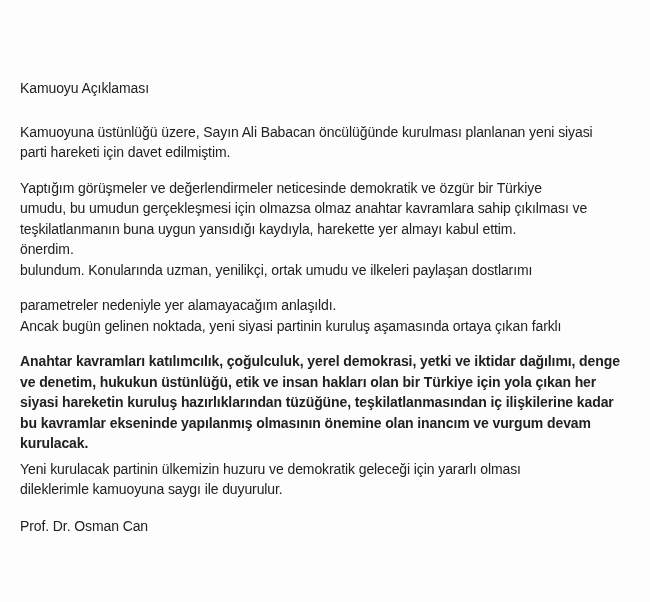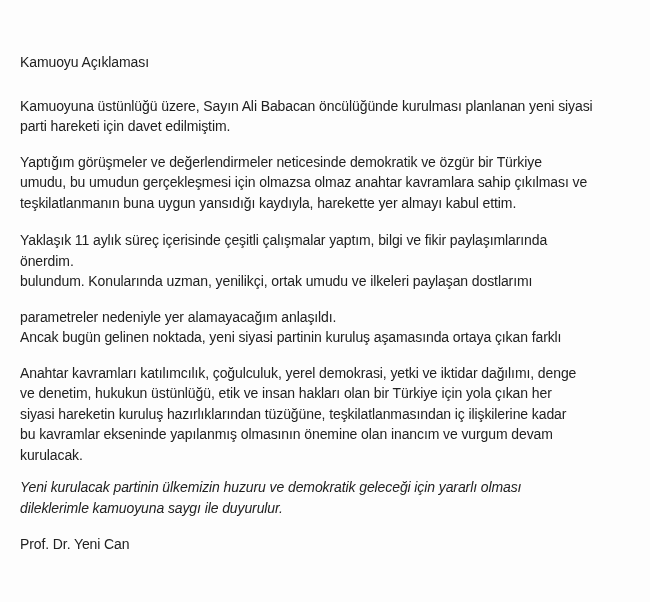--- a/index.html
+++ b/index.html
@@ -10,40 +10,40 @@
   .page {
     position: relative;
     width: 650px;
     height: 602px;
     background: #fdfdfd;
     overflow: hidden;
     font-family: "Liberation Sans", "DejaVu Sans", sans-serif;
     color: #212121;
   }
   .doc {
-    padding: 52px 18px 0 20px;
+    padding: 78px 18px 0 20px;
     font-size: 14px;
     line-height: 20.5px;
     letter-spacing: -0.1px;
   }
   .doc-title {
     margin: 0 0 23px 0;
     font-size: 14px;
     font-weight: normal;
   }
   .para {
     margin: 0;
   }
   .para .line {
     white-space: nowrap;
   }
   .m15 { margin-bottom: 15px; }
-  .m17 { margin-bottom: 17px; }
-  .m12 { margin-bottom: 12px; }
-  .m16 { margin-bottom: 16px; font-style: italic; }
+  .m17 { }
+  .m12 { margin-bottom: 5px; font-weight: bold; }
+  .m16 { margin-bottom: 16px; }
   .signature {
     margin: 0;
     white-space: nowrap;
   }
 </style>
 </head>
 <body>
 
 <div class="page">
   <div class="doc">
@@ -55,21 +55,20 @@
       <div class="line">parti hareketi için davet edilmiştim.</div>
     </div>
 
     <div class="para m17">
       <div class="line">Yaptığım görüşmeler ve değerlendirmeler neticesinde demokratik ve özgür bir Türkiye</div>
       <div class="line">umudu, bu umudun gerçekleşmesi için olmazsa olmaz anahtar kavramlara sahip çıkılması ve</div>
       <div class="line">teşkilatlanmanın buna uygun yansıdığı kaydıyla, harekette yer almayı kabul ettim.</div>
     </div>
 
     <div class="para m15">
-      <div class="line">Yaklaşık 11 aylık süreç içerisinde çeşitli çalışmalar yaptım, bilgi ve fikir paylaşımlarında</div>
       <div class="line">önerdim.</div>
       <div class="line">bulundum. Konularında uzman, yenilikçi, ortak umudu ve ilkeleri paylaşan dostlarımı</div>
     </div>
 
     <div class="para m15">
       <div class="line">parametreler nedeniyle yer alamayacağım anlaşıldı.</div>
       <div class="line">Ancak bugün gelinen noktada, yeni siyasi partinin kuruluş aşamasında ortaya çıkan farklı</div>
     </div>
 
     <div class="para m12">
@@ -78,16 +77,16 @@
       <div class="line">siyasi hareketin kuruluş hazırlıklarından tüzüğüne, teşkilatlanmasından iç ilişkilerine kadar</div>
       <div class="line">bu kavramlar ekseninde yapılanmış olmasının önemine olan inancım ve vurgum devam</div>
       <div class="line">kurulacak.</div>
     </div>
 
     <div class="para m16">
       <div class="line">Yeni kurulacak partinin ülkemizin huzuru ve demokratik geleceği için yararlı olması</div>
       <div class="line">dileklerimle kamuoyuna saygı ile duyurulur.</div>
     </div>
 
-    <p class="signature">Prof. Dr. Yeni Can</p>
+    <p class="signature">Prof. Dr. Osman Can</p>
 
   </div>
 </div>
 
 </body></html>

